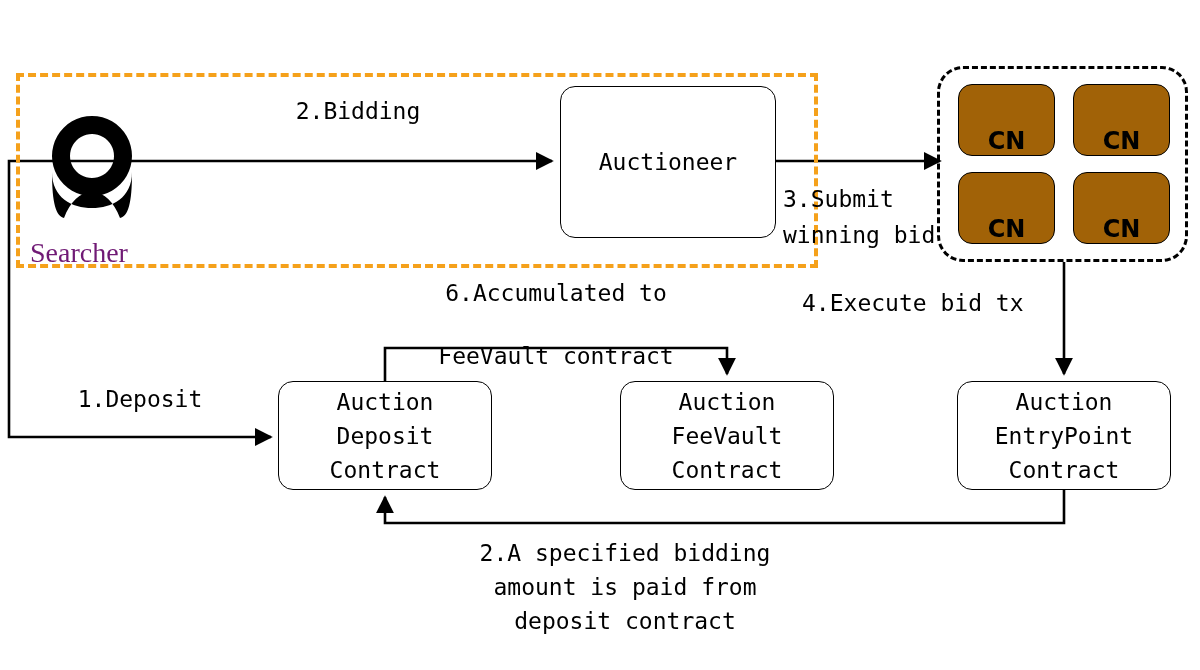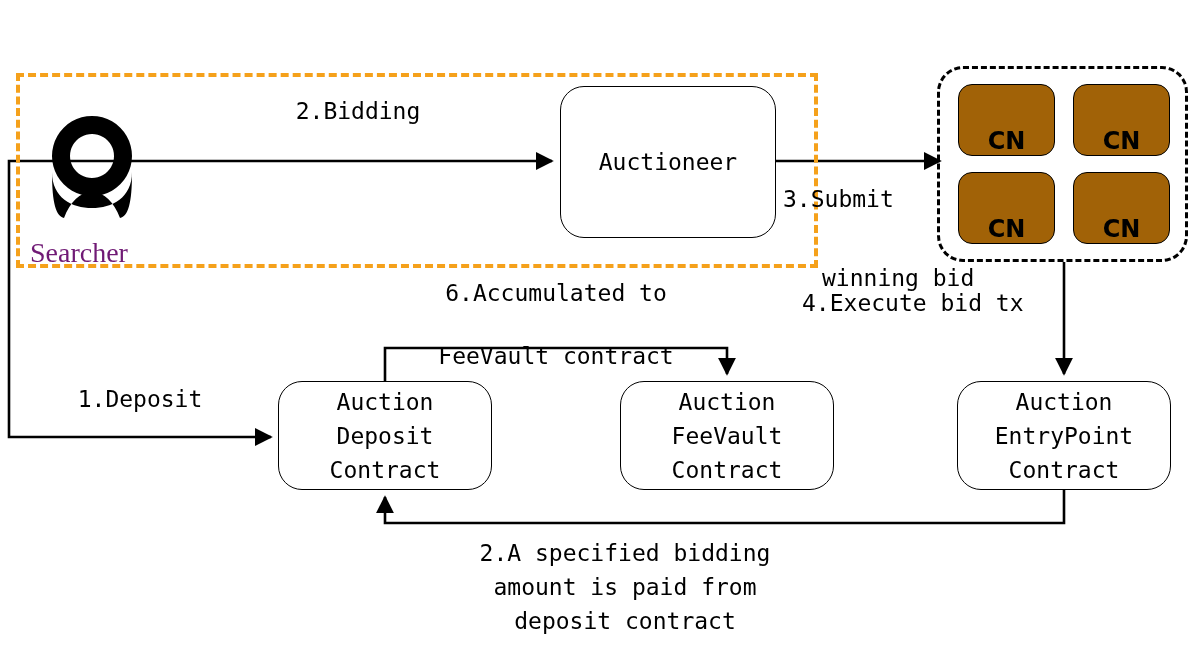--- a/index.html
+++ b/index.html
@@ -19,21 +19,21 @@
     position: absolute;
     left: 0;
     top: 0;
     width: 1200px;
     height: 670px;
   }
   .node-box {
     position: absolute;
     box-sizing: border-box;
     border: 1.6px solid #000000;
-    border-radius: 24px;
+    border-radius: 15px;
     background: #ffffff;
     display: flex;
     flex-direction: column;
     align-items: center;
     justify-content: center;
     font-family: "DejaVu Sans Mono", monospace;
     font-size: 23px;
     line-height: 34px;
     color: #000000;
     white-space: pre;
@@ -173,21 +173,21 @@
 
   <div class="node-box" style="left:957px; top:381px; width:214px; height:109px;">
     <span>Auction</span>
     <span>EntryPoint</span>
     <span>Contract</span>
   </div>
 
   <div class="edge-label ta-center" style="left:258px; top:98px; width:200px;">2.Bidding</div>
 
   <div class="edge-label ta-left" style="left:783px; top:186px; width:200px;">3.Submit</div>
-  <div class="edge-label ta-left" style="left:822px; top:222px; width:200px;margin-top:43px;">winning bid</div>
+  <div class="edge-label ta-left" style="left:783px; top:222px; width:200px;">winning bid</div>
 
   <div class="edge-label ta-left" style="left:802px; top:290px; width:300px;">4.Execute bid tx</div>
 
   <div class="edge-label ta-center" style="left:40px; top:386px; width:200px;">1.Deposit</div>
 
   <div class="edge-label ta-center" style="left:356px; top:280px; width:400px;">6.Accumulated to</div>
   <div class="edge-label ta-center" style="left:356px; top:314px; width:400px;margin-top:29px;">FeeVault contract</div>
 
   <div class="edge-label ta-center" style="left:425px; top:540px; width:400px;">2.A specified bidding</div>
   <div class="edge-label ta-center" style="left:425px; top:574px; width:400px;">amount is paid from</div>

